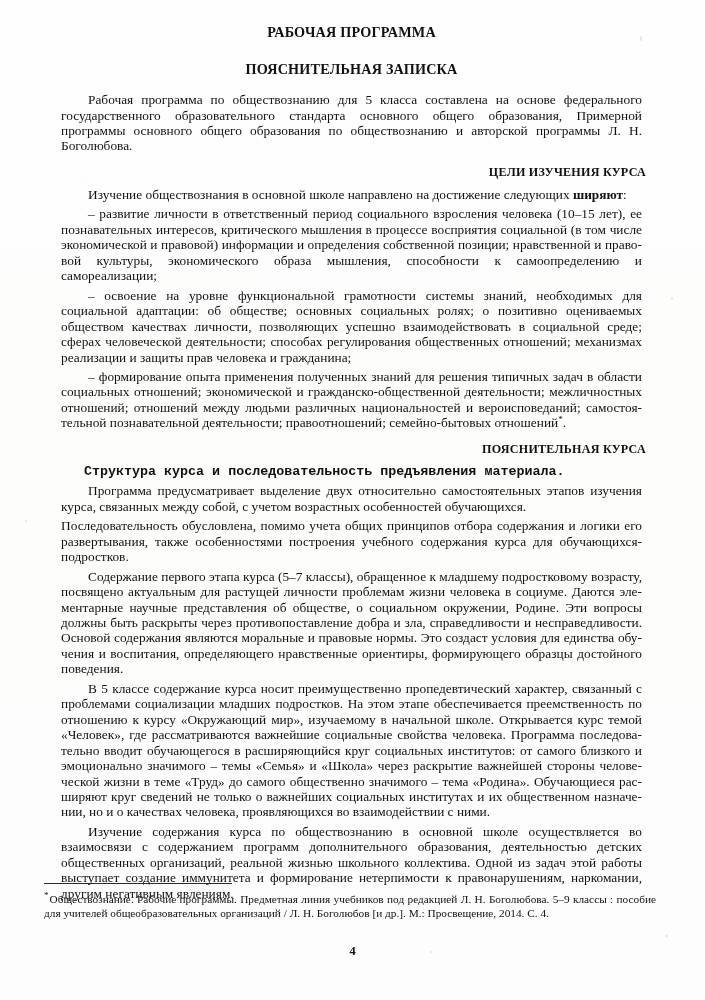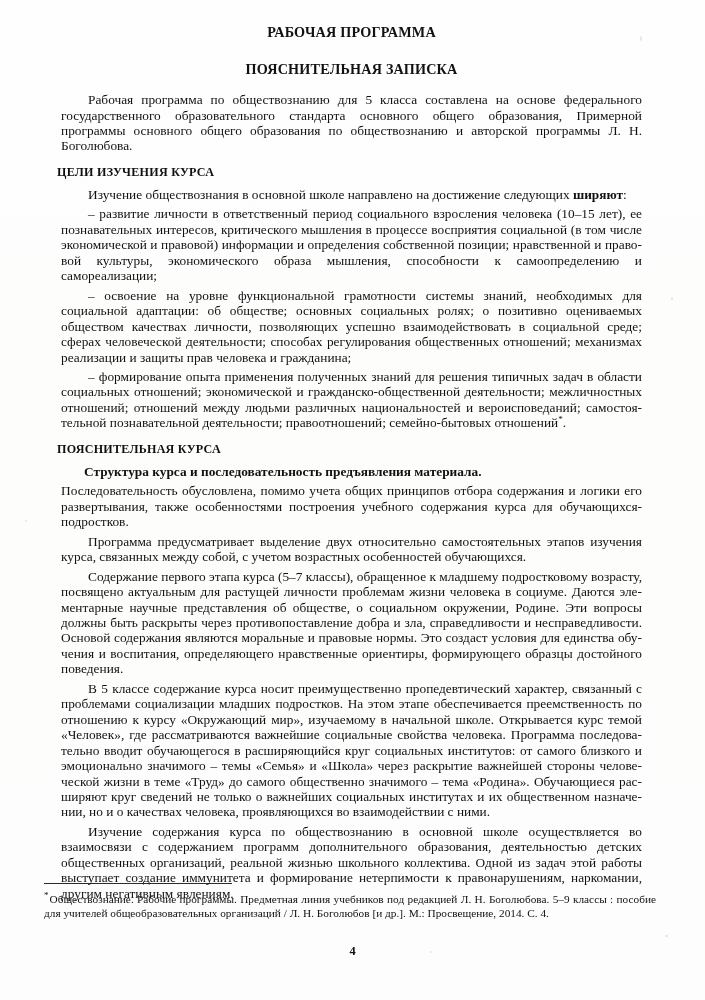--- a/index.html
+++ b/index.html
@@ -44,21 +44,21 @@
     text-align: center;
     font-weight: bold;
     letter-spacing: 0.2px;
     font-size: 14.2px;
     line-height: 1.2;
   }
   .title-main { margin: 0 0 20px 0; }
   .title-sub  { margin: 0 0 14px 0; }
 
   .section-head {
-    text-align: left;
+    text-align: right;
     font-weight: bold;
     font-size: 12.1px;
     letter-spacing: 0.25px;
     margin: 11px 0 7px 0;
     line-height: 1.25;
   }
 
   p.para {
     margin: 4px;
     text-align: justify;
@@ -81,20 +81,21 @@
   }
 
   .lead-bold {
     font-weight: bold;
     font-size: 13.35px;
     line-height: 15.45px;
     display: block;
     text-indent: 27px;
     text-align: left;
     margin: 0;
+    font-family: Liberation Mono, monospace;
   }
 
   b.inline-bold { font-weight: bold; }
 
   sup.fnref {
     font-size: 9px;
     vertical-align: super;
     line-height: 0;
   }
 
@@ -170,23 +171,23 @@
 
 
     <p class="bullet">– освоение на уровне функциональной грамотности системы знаний, необходимых для социальной адаптации: об обществе; основных социальных ролях; о позитивно оцениваемых обществом каче­ствах личности, позволяющих успешно взаимодействовать в социальной среде; сферах человеческой деятельности; способах регулирования общественных отношений; механизмах реализации и защиты прав человека и гражданина;</p>
 
     <p class="bullet"><span>– формирование опыта применения полученных знаний для решения типичных задач в области социальных отношений; экономической и гражданско-общественной деятельности; межличностных отношений; отношений между людьми различных национальностей и вероисповеданий; самостоя­тельной познавательной деятельности; правоотношений; семейно-бытовых отношений</span><sup class="fnref">*</sup><span>.</span></p>
 
     <h3 class="section-head">ПОЯСНИТЕЛЬНАЯ КУРСА</h3>
 
     <span class="lead-bold">Структура курса и последовательность предъявления материала.</span>
 
+    <p class="para">Программа предусматривает выделение двух относительно самостоятельных этапов изучения курса, связанных между собой, с учетом возрастных особенностей обучающихся.</p>
+
     <p class="para noindent">Последовательность обусловлена, помимо учета общих принципов отбора содержания и логики его развертывания, также особенностями построения учебного содержания курса для обучающихся-подростков.</p>
-
-    <p class="para">Программа предусматривает выделение двух относительно самостоятельных этапов изучения курса, связанных между собой, с учетом возрастных особенностей обучающихся.</p>
 
     <p class="para">Содержание первого этапа курса (5–7 классы), обращенное к младшему подростковому возрасту, посвящено актуальным для растущей личности проблемам жизни человека в социуме. Даются эле­ментарные научные представления об обществе, о социальном окружении, Родине. Эти вопросы должны быть раскрыты через противопоставление добра и зла, справедливости и несправедливости. Основой содержания являются моральные и правовые нормы. Это создаст условия для единства обу­чения и воспитания, определяющего нравственные ориентиры, формирующего образцы достойного поведения.</p>
 
     <p class="para">В 5 классе содержание курса носит преимущественно пропедевтический характер, связанный с проблемами социализации младших подростков. На этом этапе обеспечивается преемственность по отношению к курсу «Окружающий мир», изучаемому в начальной школе. Открывается курс темой «Человек», где рассматриваются важнейшие социальные свойства человека. Программа последова­тельно вводит обучающегося в расширяющийся круг социальных институтов: от самого близкого и эмоционально значимого – темы «Семья» и «Школа» через раскрытие важнейшей стороны челове­ческой жизни в теме «Труд» до самого общественно значимого – тема «Родина». Обучающиеся рас­ширяют круг сведений не только о важнейших социальных институтах и их общественном назначе­нии, но и о качествах человека, проявляющихся во взаимодействии с ними.</p>
 
     <p class="para">Изучение содержания курса по обществознанию в основной школе осуществляется во взаимосвя­зи с содержанием программ дополнительного образования, деятельностью детских общественных ор­ганизаций, реальной жизнью школьного коллектива. Одной из задач этой работы выступает создание иммунитета и формирование нетерпимости к правонарушениям, наркомании, другим негативным яв­лениям.</p>
 
   </div>
 
   <div class="footnote-zone">

